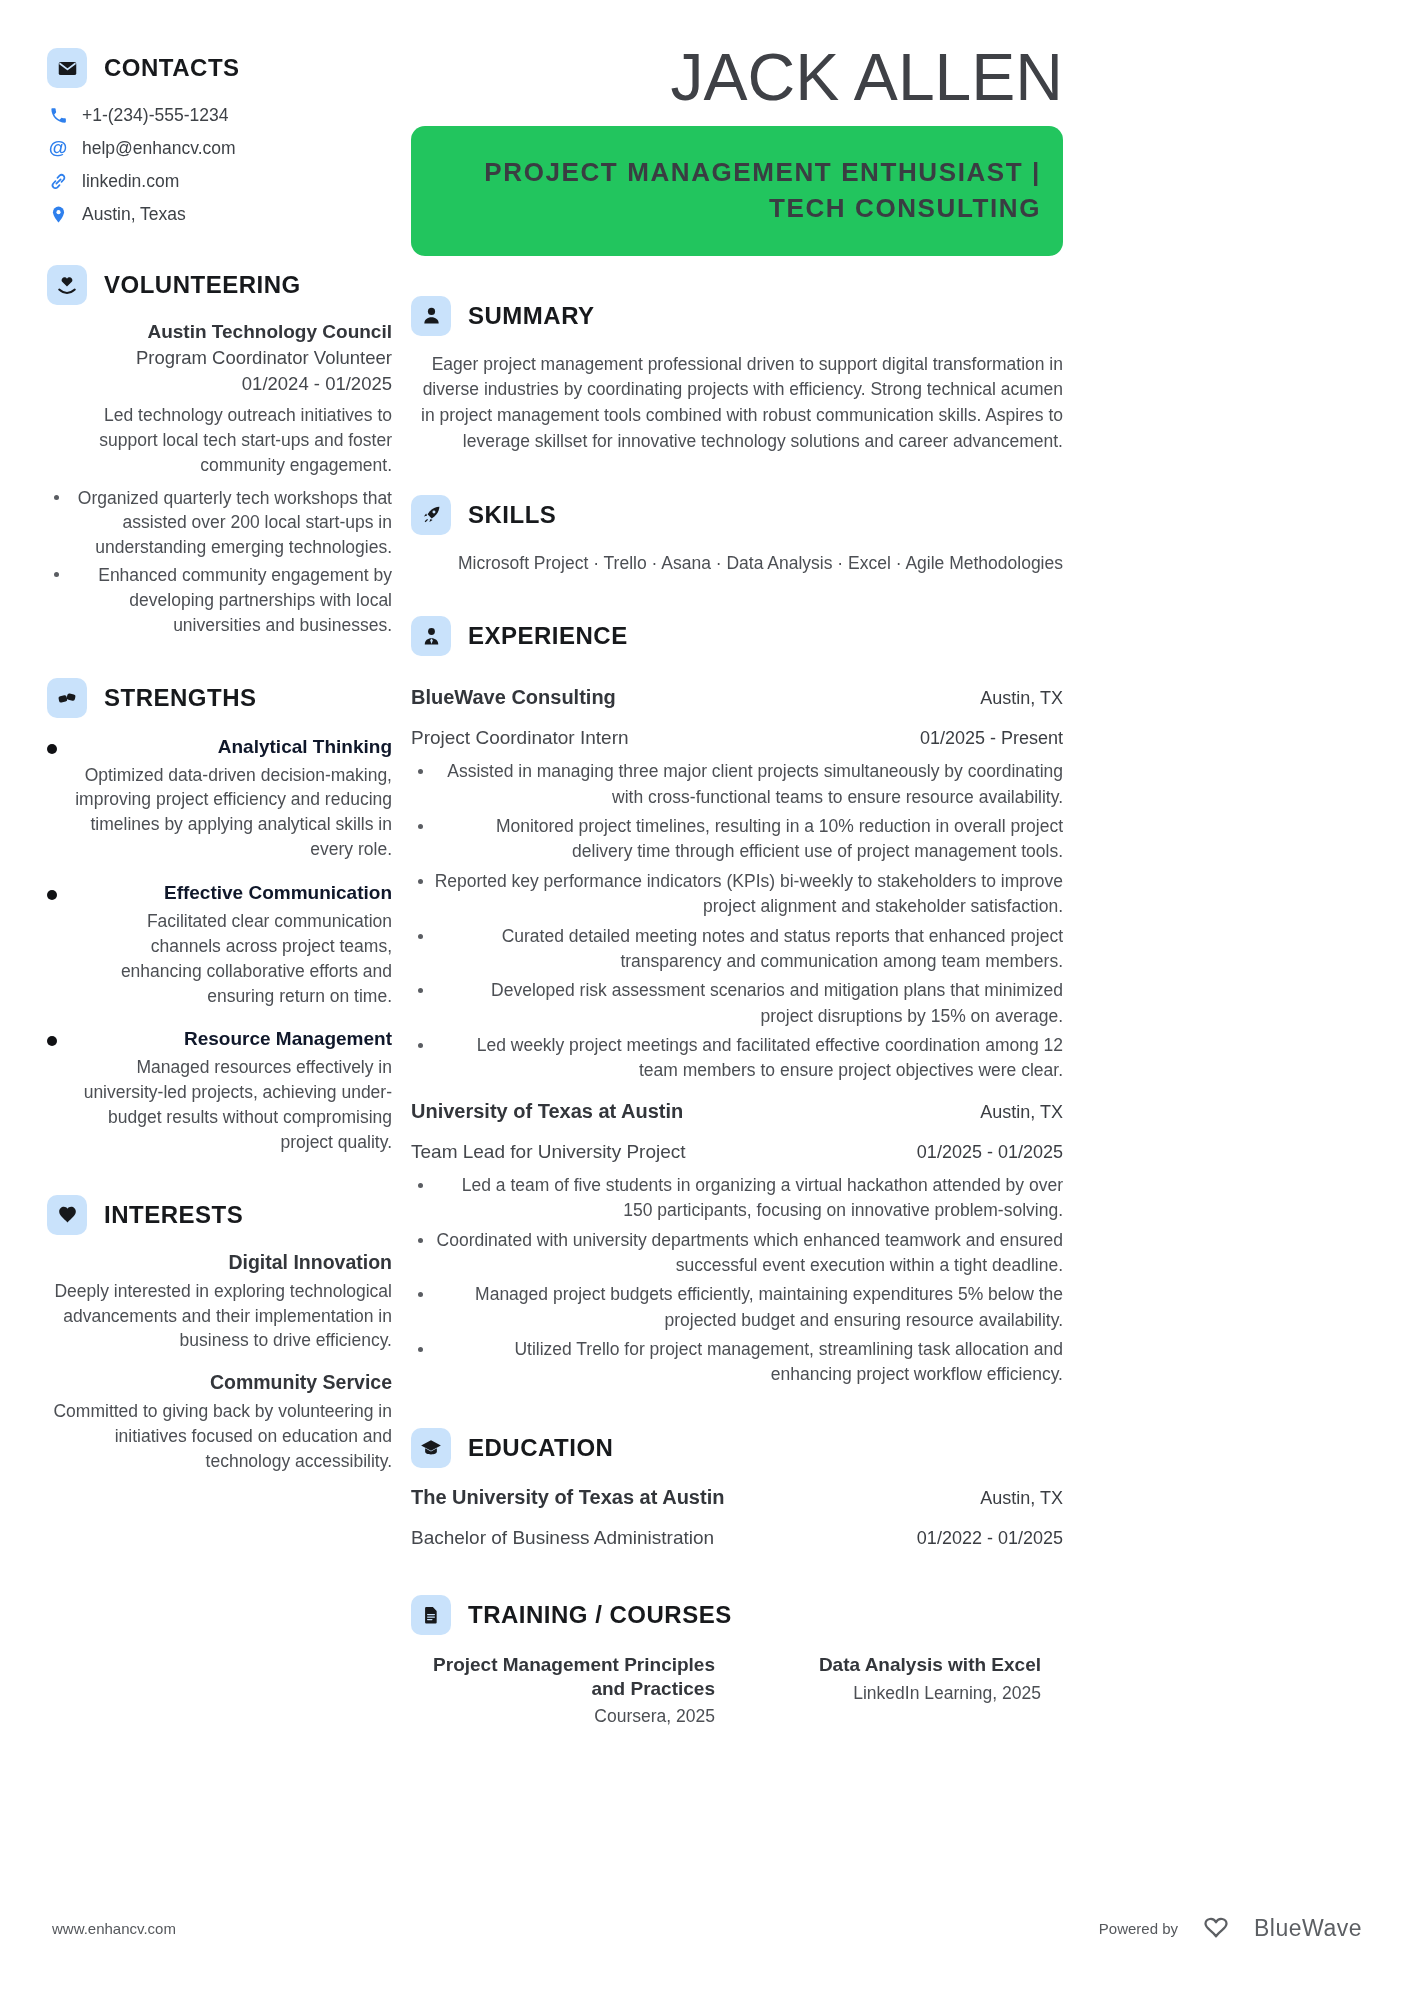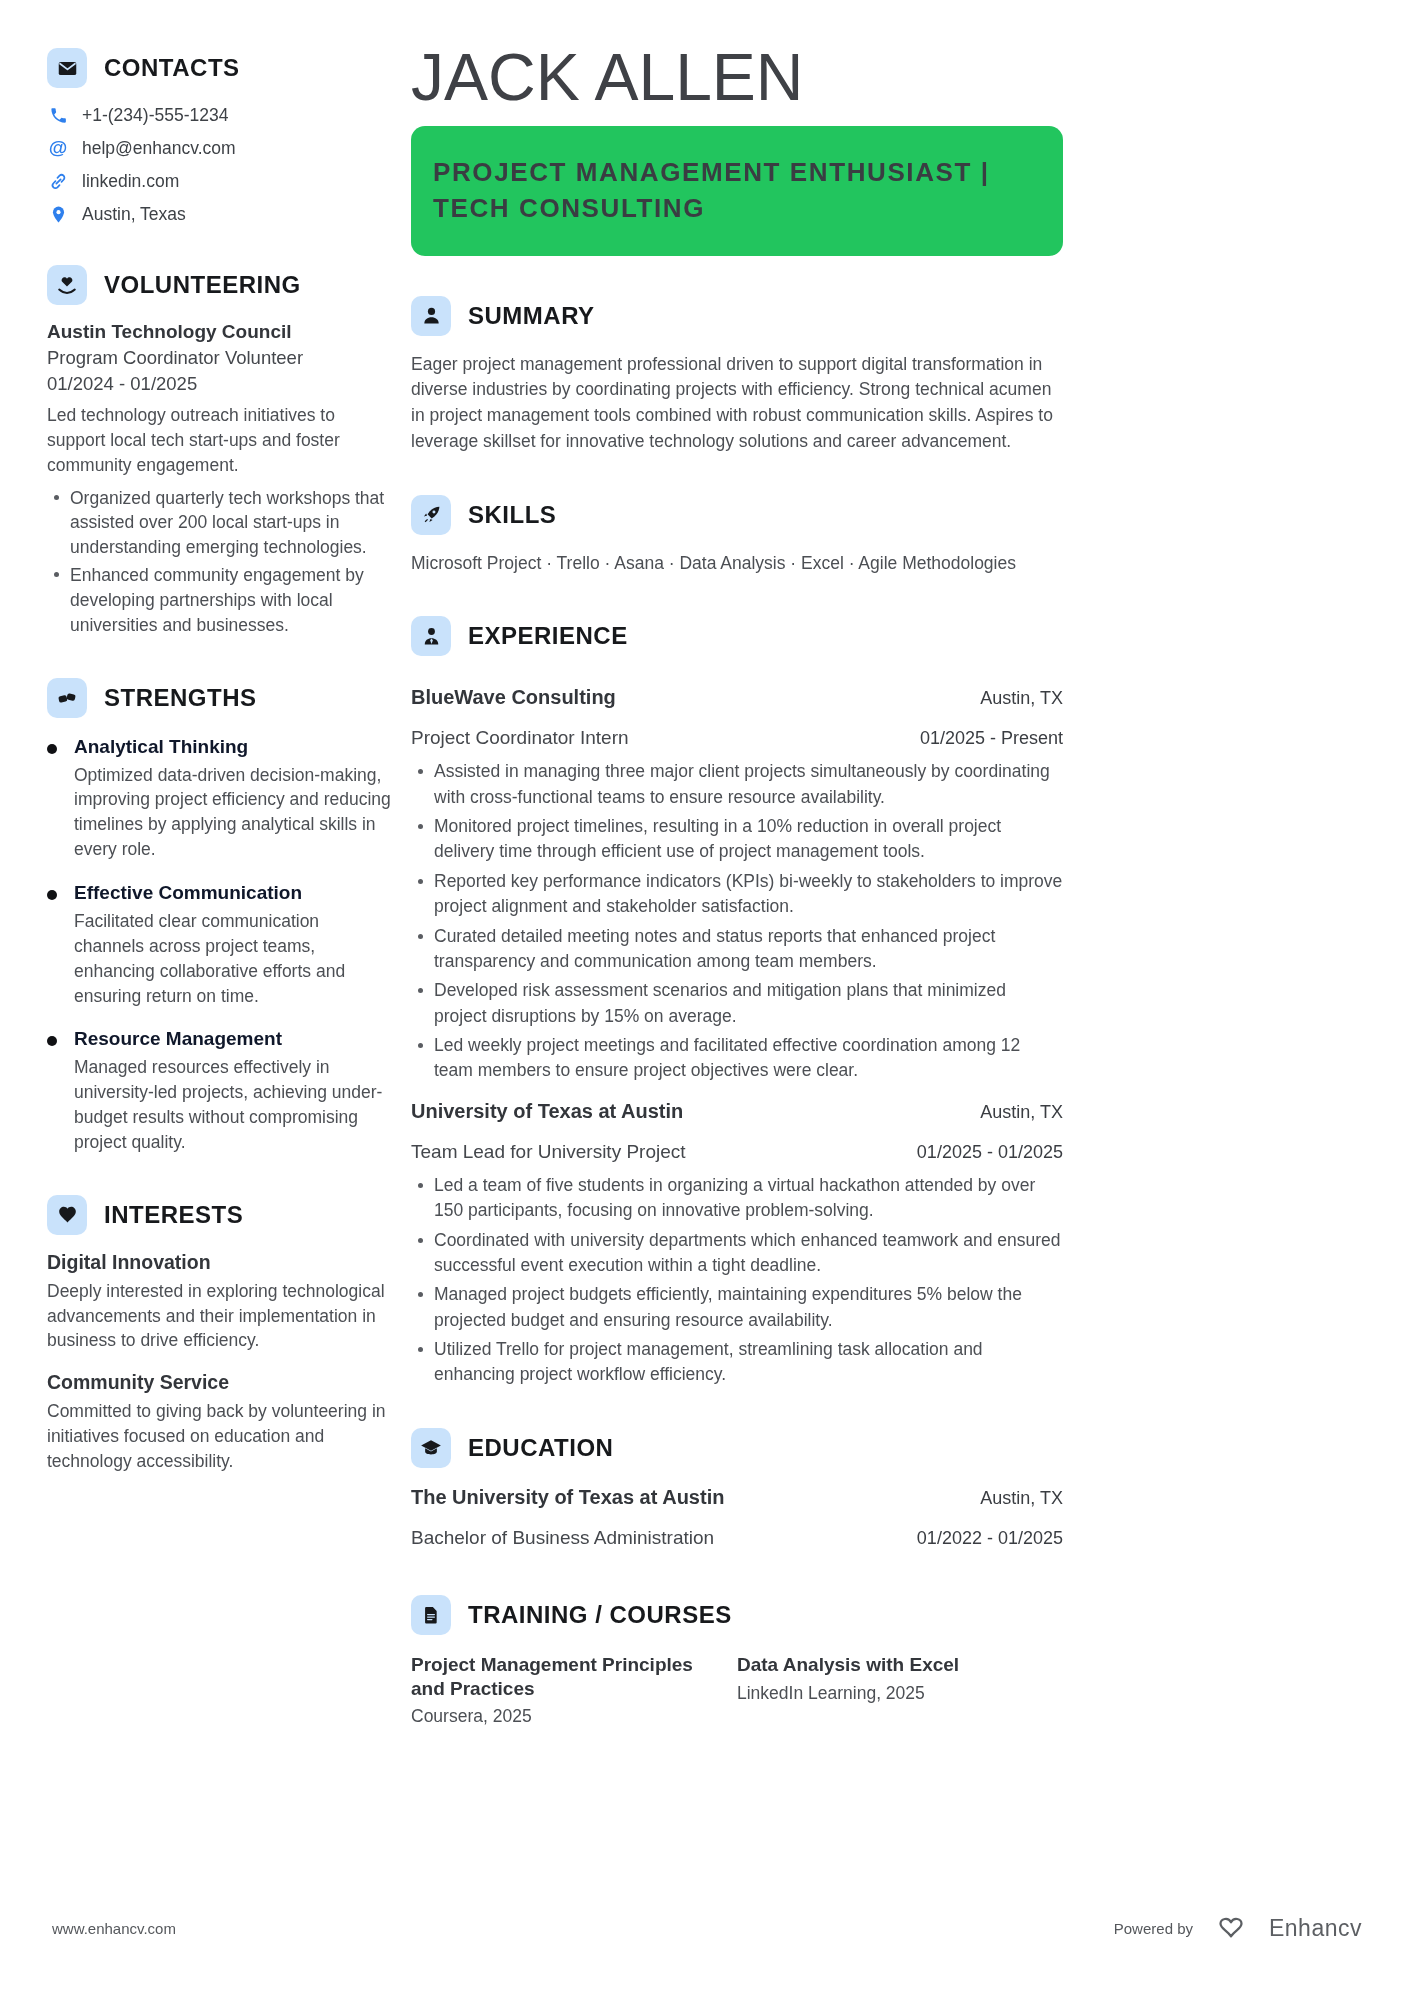--- a/index.html
+++ b/index.html
@@ -1,21 +1,21 @@
 <!DOCTYPE html>
 <html><head>
 <meta charset="utf-8">
 <style>
   * { box-sizing: border-box; }
   html,body { margin:0; padding:0; }
   body {
     width:1410px; height:1995px; position:relative; overflow:hidden;
     background:#ffffff; font-family:"Liberation Sans", sans-serif; color:#44474c;
   }
-  .page { display:flex; padding:44px 0 0 47px; }
+  .page { display:flex; padding:44px 0 0 47px;text-align:right; }
   .sidebar { width:345px; flex:none; }
   .main { width:652px; flex:none; margin-left:19px; }
 
   
   .sec { display:flex; align-items:center; gap:17px; margin:40px 0 16px; }
   .sec.first { margin-top:4px; }
   .icon-box {
     width:40px; height:40px; border-radius:10px; background:#C9E2FB;
     display:flex; align-items:center; justify-content:center; flex:none;
   }
@@ -317,15 +317,15 @@
 
 <div class="footer">
   <span class="url">www.enhancv.com</span>
   <span class="powered">
     <span class="pb">Powered by</span>
     <span>
       <svg width="36" height="30" viewBox="0 0 24 20" fill="none" stroke="#5c5f63" stroke-width="1.5" stroke-linecap="round" stroke-linejoin="round">
           <path d="M12 6.2C10.2 2.6 5 3.6 5 7.2c0 3 3.8 4 7 8.3 3.2-4.3 7-5.3 7-8.3 0-3.6-5.2-4.6-7-1z"></path>
         </svg>
     </span>
-    <span class="brand">Enhancv</span>
+    <span class="brand">BlueWave</span>
   </span>
 </div>
 
 </body></html>

